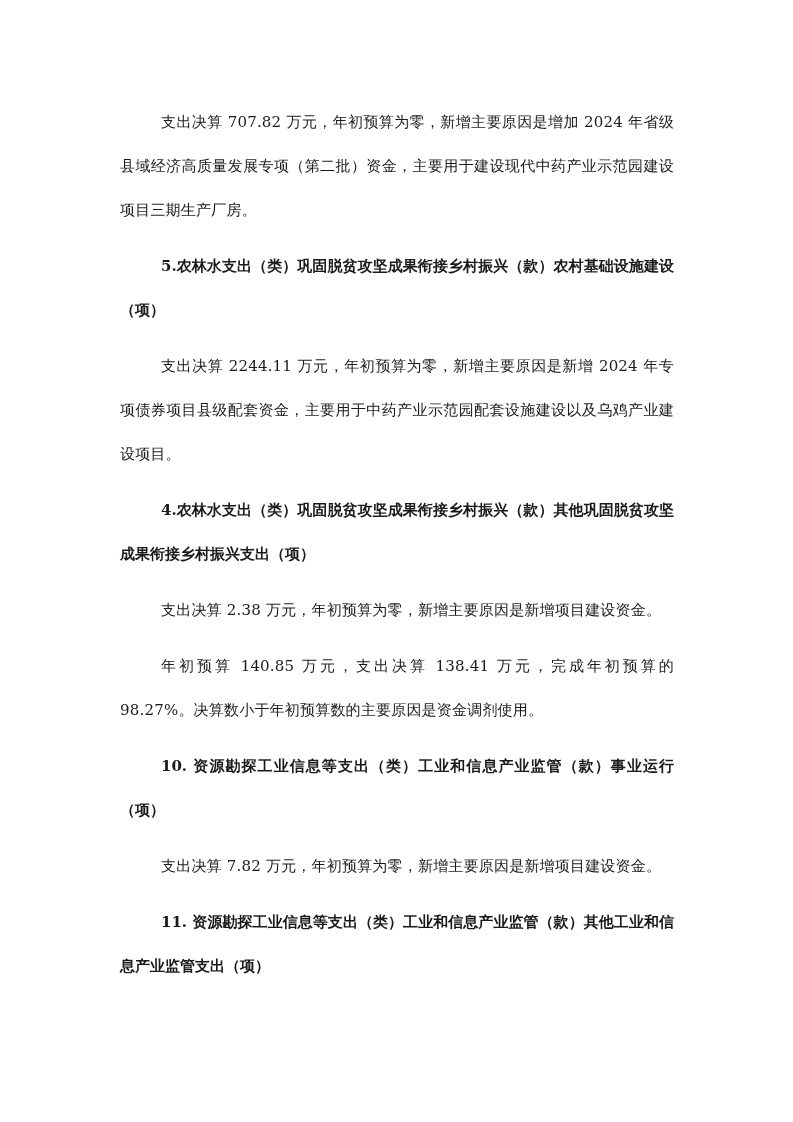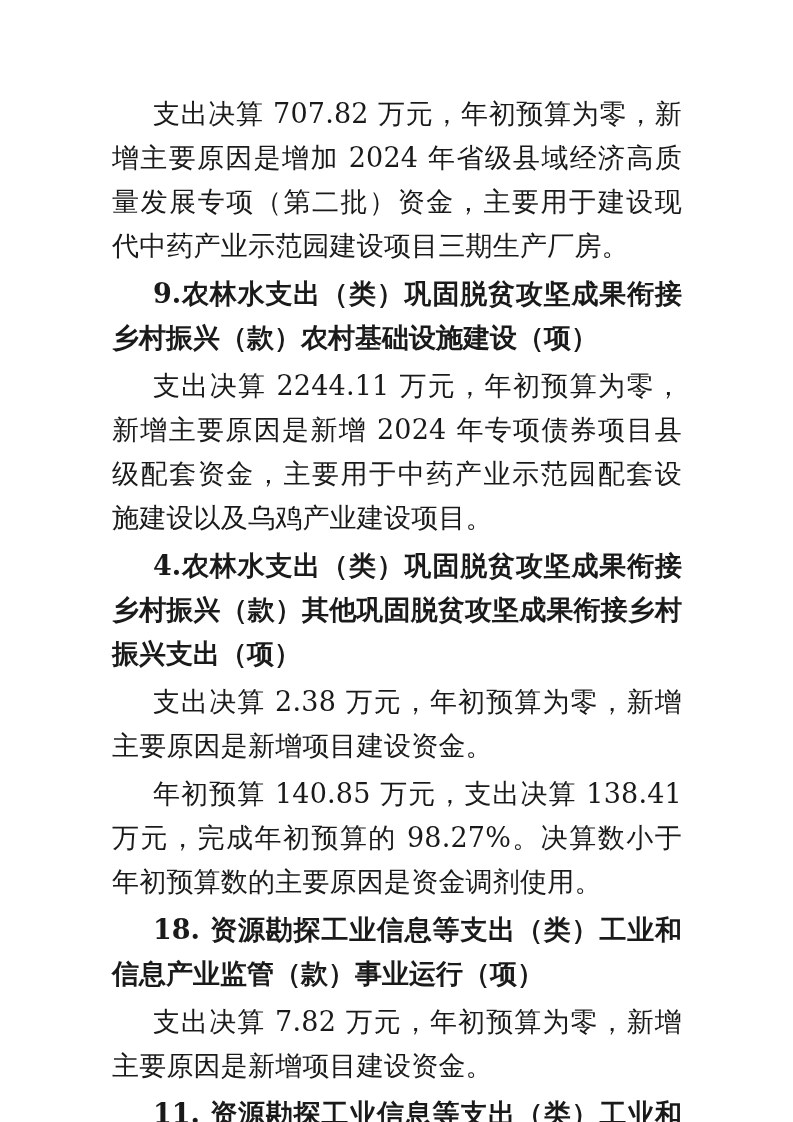--- a/index.html
+++ b/index.html
@@ -21,22 +21,22 @@
     top: 0;
     width: 793px;
     height: 1122px;
     box-sizing: border-box;
     padding: 88px 108px 60px 108px;
   }
   .doc-body {
     width: 578px;
   }
   p {
-    margin: 4px;
-    font-size: 27px;
+    margin: 12px;
+    font-size: 15px;
     line-height: 44px;
     text-align: justify;
     text-justify: inter-ideograph;
     letter-spacing: 0.2px;
   }
   p.body-text {
     text-indent: 41px;
     font-weight: 400;
   }
   p.heading {
@@ -46,31 +46,31 @@
   }
 </style>
 </head>
 <body>
 
 <div class="page">
   <div class="doc-body">
 
     <p class="body-text">支出决算 707.82 万元，年初预算为零，新增主要原因是增加 2024 年省级县域经济高质量发展专项（第二批）资金，主要用于建设现代中药产业示范园建设项目三期生产厂房。</p>
 
-    <p class="heading">9.农林水支出（类）巩固脱贫攻坚成果衔接乡村振兴（款）农村基础设施建设（项）</p>
+    <p class="heading">5.农林水支出（类）巩固脱贫攻坚成果衔接乡村振兴（款）农村基础设施建设（项）</p>
 
     <p class="body-text">支出决算 2244.11 万元，年初预算为零，新增主要原因是新增 2024 年专项债券项目县级配套资金，主要用于中药产业示范园配套设施建设以及乌鸡产业建设项目。</p>
 
     <p class="heading">4.农林水支出（类）巩固脱贫攻坚成果衔接乡村振兴（款）其他巩固脱贫攻坚成果衔接乡村振兴支出（项）</p>
 
     <p class="body-text">支出决算 2.38 万元，年初预算为零，新增主要原因是新增项目建设资金。</p>
 
 
     <p class="body-text">年初预算 140.85 万元，支出决算 138.41 万元，完成年初预算的 98.27%。决算数小于年初预算数的主要原因是资金调剂使用。</p>
 
-    <p class="heading">18. 资源勘探工业信息等支出（类）工业和信息产业监管（款）事业运行（项）</p>
+    <p class="heading">10. 资源勘探工业信息等支出（类）工业和信息产业监管（款）事业运行（项）</p>
 
     <p class="body-text">支出决算 7.82 万元，年初预算为零，新增主要原因是新增项目建设资金。</p>
 
     <p class="heading">11. 资源勘探工业信息等支出（类）工业和信息产业监管（款）其他工业和信息产业监管支出（项）</p>
 
   </div>
 </div>
 
 </body></html>

